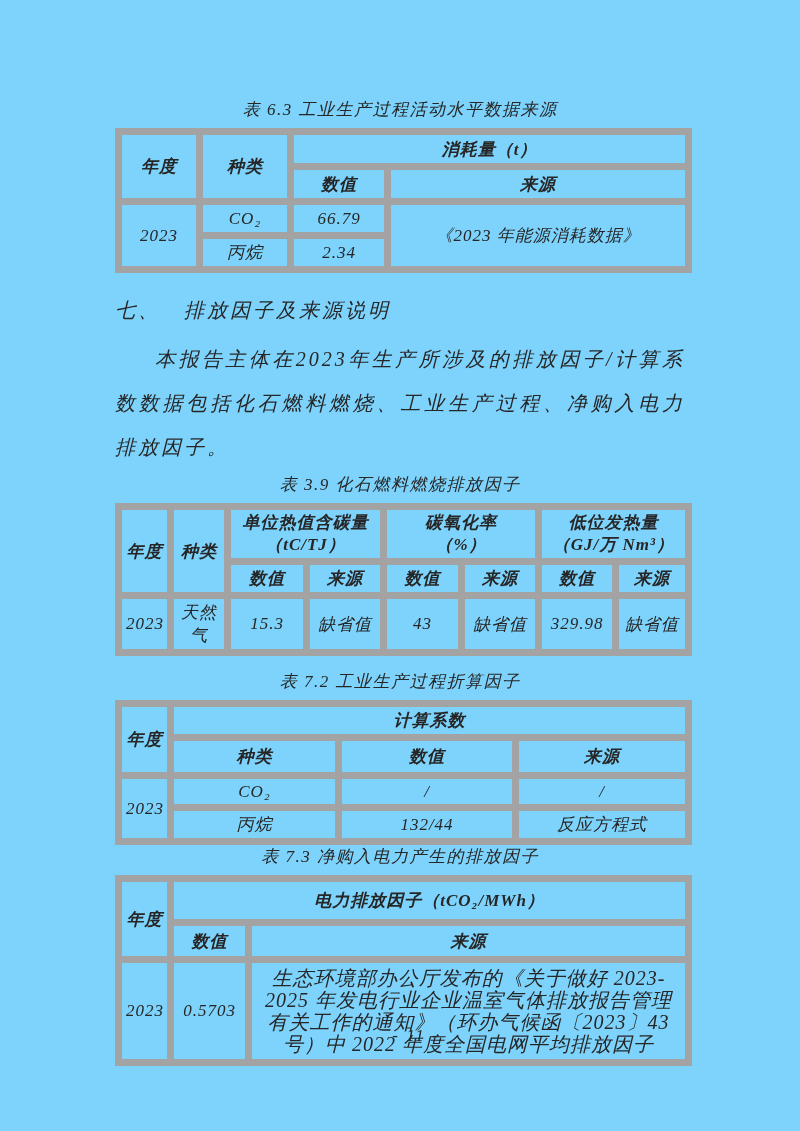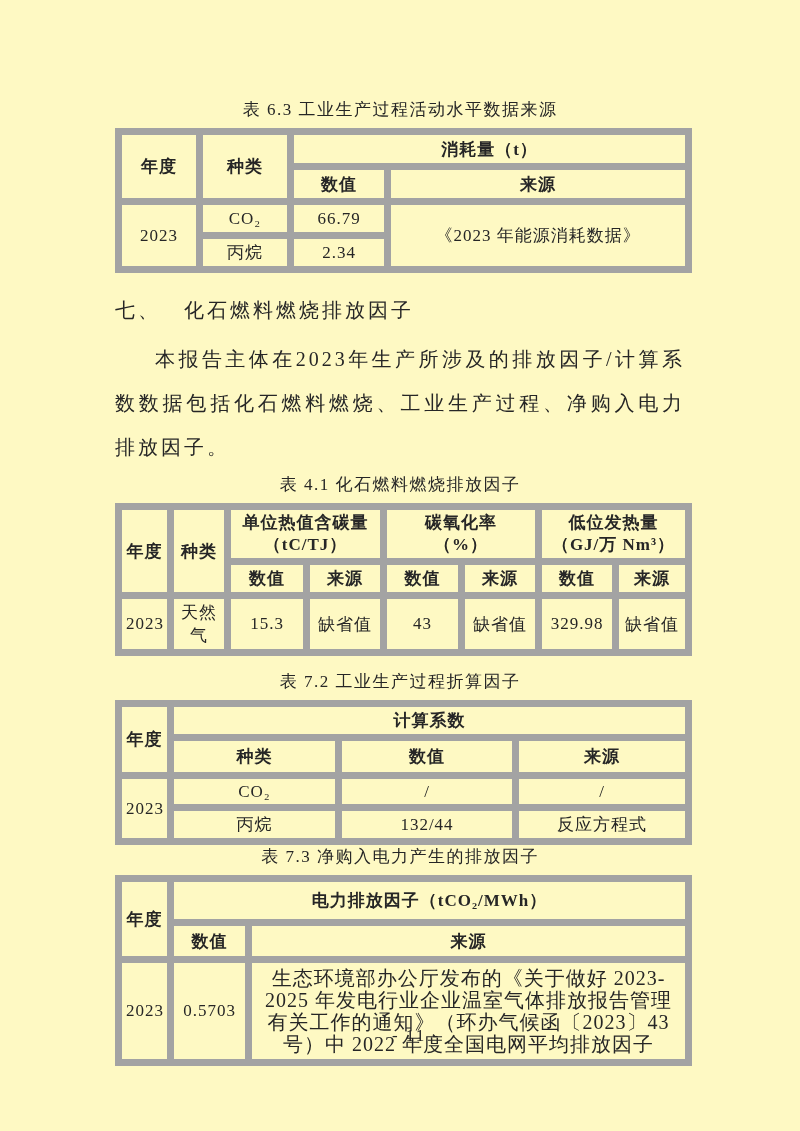--- a/index.html
+++ b/index.html
@@ -1,24 +1,25 @@
 <!DOCTYPE html>
 <html><head>
 <meta charset="utf-8">
 <style>
   * { margin: 0; padding: 0; box-sizing: border-box; }
   html, body { background: #ffffff; }
   .page {
     position: relative;
     width: 800px;
     height: 1131px;
-    background: #fef9c3;
+    background: #7dd3fc;
     font-family: "Liberation Serif", "DejaVu Serif", serif;
     color: #262626;
     overflow: hidden;
+    font-style: italic;
   }
   .content {
     width: 570px;
     margin: 0 auto;
   }
   .table-caption {
     text-align: center;
     font-size: 17px;
     letter-spacing: 1.5px;
     height: 24px;
@@ -121,24 +122,24 @@
         <td>66.79</td>
         <td rowspan="2">《2023 年能源消耗数据》</td>
       </tr>
       <tr>
         <td>丙烷</td>
         <td>2.34</td>
       </tr>
     </tbody>
       </table>
 
-    <div class="section-heading">七、　化石燃料燃烧排放因子</div>
+    <div class="section-heading">七、　排放因子及来源说明</div>
     <p class="body-paragraph">本报告主体在2023年生产所涉及的排放因子/计算系数数据包括化石燃料燃烧、工业生产过程、净购入电力排放因子。</p>
 
-    <div class="table-caption cap71">表 4.1  化石燃料燃烧排放因子</div>
+    <div class="table-caption cap71">表 3.9  化石燃料燃烧排放因子</div>
     <table class="doc-table t71">
       <colgroup>
           <col style="width:52px">
           <col style="width:57px">
           <col style="width:79px">
           <col style="width:77px">
           <col style="width:78px">
           <col style="width:77px">
           <col style="width:77px">
           <col style="width:73px">

